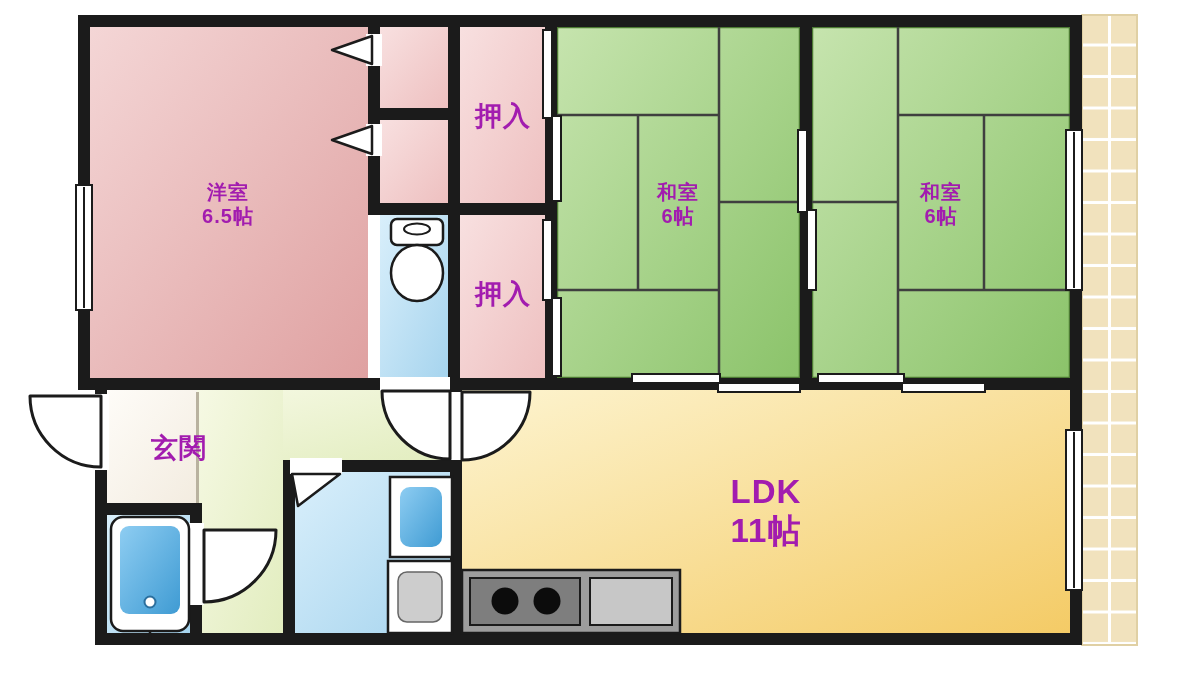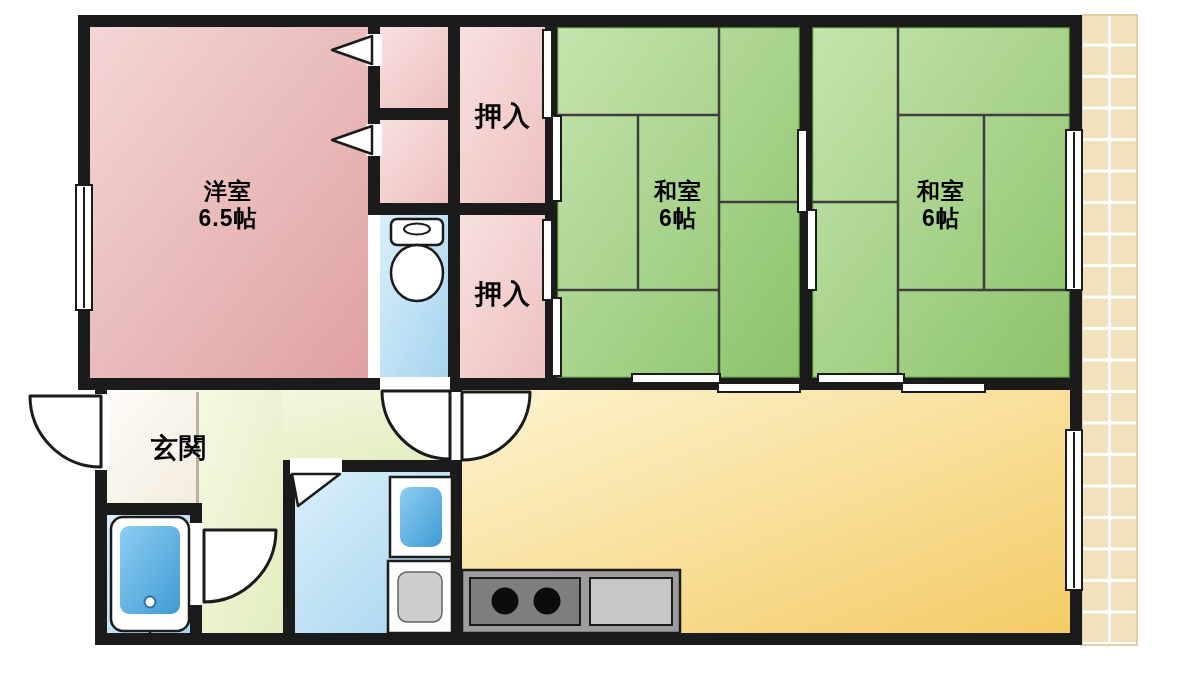--- a/index.html
+++ b/index.html
@@ -8,28 +8,28 @@
     width:1190px;height:673px;
     background:#ffffff;
     overflow:hidden;
     font-family:"Liberation Sans","DejaVu Sans",sans-serif;
   }
   #plan-svg{position:absolute;left:0;top:0;}
   .label{
     position:absolute;
     transform:translate(-50%,-50%);
     font-weight:bold;
-    color:#000000;
+    color:#a21caf;
     text-align:center;
     line-height:1.18;
     letter-spacing:1px;
     white-space:nowrap;
     z-index:5;
   }
-  .lg{font-size:23px;}
+  .lg{font-size:20px;}
   .md{font-size:27px;}
   .xl{font-size:33px;}
 </style>
 </head>
 <body>
 
 <div id="stage">
 
   <svg id="plan-svg" width="1190" height="673" viewBox="0 0 1190 673">
     <defs>
@@ -241,14 +241,18 @@
 
   <div class="label lg" style="left:941px;top:205px;">
     <div>和室</div>
     <div>6帖</div>
   </div>
 
   <div class="label md" style="left:151px;top:449px;margin-left:28px;">
     <div>玄関</div>
   </div>
 
+  <div class="label xl" style="left:766px;top:512px;">
+    <div>LDK</div>
+    <div>11帖</div>
+  </div>
 
 </div>
 
 </body></html>

